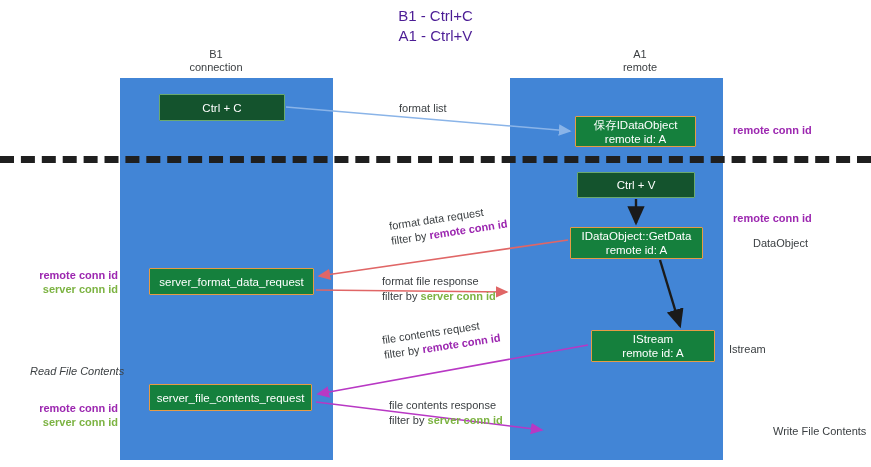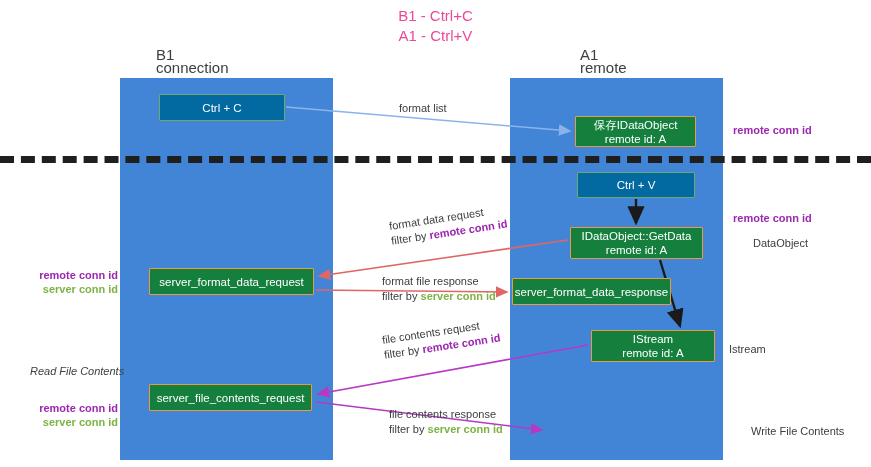--- a/index.html
+++ b/index.html
@@ -10,45 +10,45 @@
     position:relative;
     overflow:hidden;
     color:#3c4043;
   }
   .stage{position:absolute;left:0;top:0;width:871px;height:467px;}
   .abs{position:absolute;}
 
   
   #title{
     left:0;top:6px;width:871px;text-align:center;
-    font-size:15px;line-height:20px;color:#ec4899;
+    font-size:15px;line-height:20px;color:#4c1d95;
   }
 
   
   .col-head{
-    font-size:15px;line-height:13px;color:#3c4043;
+    font-size:11px;line-height:13px;text-align:center;color:#3c4043;
   }
   #head-b1{left:156px;top:48px;width:120px;}
   #head-a1{left:580px;top:48px;width:120px;}
 
   
   .lane{background:#4285d6;}
   #lane-b1{left:120px;top:78px;width:213px;height:382px;}
   #lane-a1{left:510px;top:78px;width:213px;height:382px;}
 
   
   .node{
     box-sizing:border-box;
     display:flex;flex-direction:column;
     align-items:center;justify-content:center;
     color:#ffffff;font-size:11.5px;line-height:14px;
     text-align:center;
     border-radius:1px;
   }
-  .node.green{background:#0369a1;border:1px solid #6aa96f;}
+  .node.green{background:#14532d;border:1px solid #6aa96f;}
   .node.orange{background:#15803d;border:1px solid #e79b45;}
   .node .l2{font-size:11.5px;}
 
   #n-ctrlc{left:159px;top:94px;width:126px;height:27px;}
   #n-idataobject{left:575px;top:116px;width:121px;height:31px;}
   #n-ctrlv{left:577px;top:172px;width:118px;height:26px;}
   #n-getdata{left:570px;top:227px;width:133px;height:32px;}
   #n-fmt-req{left:149px;top:268px;width:165px;height:27px;}
   #n-fmt-resp{left:512px;top:278px;width:159px;height:27px;}
   #n-istream{left:591px;top:330px;width:124px;height:32px;}
@@ -56,39 +56,39 @@
   #n-file-resp{left:546px;top:416px;width:173px;height:28px;}
 
   
   .caption{font-size:11px;line-height:14px;color:#3c4043;white-space:nowrap;}
   .rc{font-weight:bold;color:#9c27b0;}
   .gc{font-weight:bold;color:#7cb342;}
   #cap-r-top{left:733px;top:123px;}
   #cap-r-mid{left:733px;top:211px;}
   #cap-dataobject{left:729px;top:236px;margin-left:24px;}
   #cap-istream{left:729px;top:342px;}
-  #cap-write{left:751px;top:424px;}
+  #cap-write{left:773px;top:424px;}
 
   
   #cap-l-mid{left:22px;top:268px;text-align:right;width:96px;}
   #cap-read{left:30px;top:364px;font-style:italic;}
   #cap-l-low{left:22px;top:401px;text-align:right;width:96px;}
 
   
   .elabel{font-size:11px;line-height:14px;color:#3c4043;white-space:nowrap;}
   #el-formatlist{left:399px;top:101px;}
 
   .rot-up{transform:rotate(-8.5deg);transform-origin:left top;}
   #el-fmt-req{left:388px;top:219px;}
   #el-fmt-req .ln2{margin-top:1px;}
   #el-fmt-resp{left:382px;top:274px;}
   #el-fmt-resp .ln2{margin-top:1px;}
   #el-file-req{left:381px;top:333px;}
   #el-file-req .ln2{margin-top:1px;}
-  #el-file-resp{left:389px;top:398px;margin-top:9px;}
+  #el-file-resp{left:389px;top:398px;}
   #el-file-resp .ln2{margin-top:1px;}
 
   
   #divider{
     left:0;top:156px;width:871px;height:0;
     border-top:7px dashed #1f1f1f;
   }
 
   svg.lines{position:absolute;left:0;top:0;width:871px;height:467px;overflow:visible;}
 </style>
@@ -162,23 +162,20 @@
 
   <div class="abs node orange" id="n-getdata">
     <div>IDataObject::GetData</div>
     <div class="l2">remote id: A</div>
   </div>
 
   <div class="abs node orange" id="n-fmt-req">
     <div>server_format_data_request</div>
   </div>
 
-  <div class="abs node orange" id="n-fmt-resp">
-    <div>server_format_data_response</div>
-  </div>
 
   <div class="abs node orange" id="n-istream">
     <div>IStream</div>
     <div class="l2">remote id: A</div>
   </div>
 
   <div class="abs node orange" id="n-file-req">
     <div>server_file_contents_request</div>
   </div>
 

